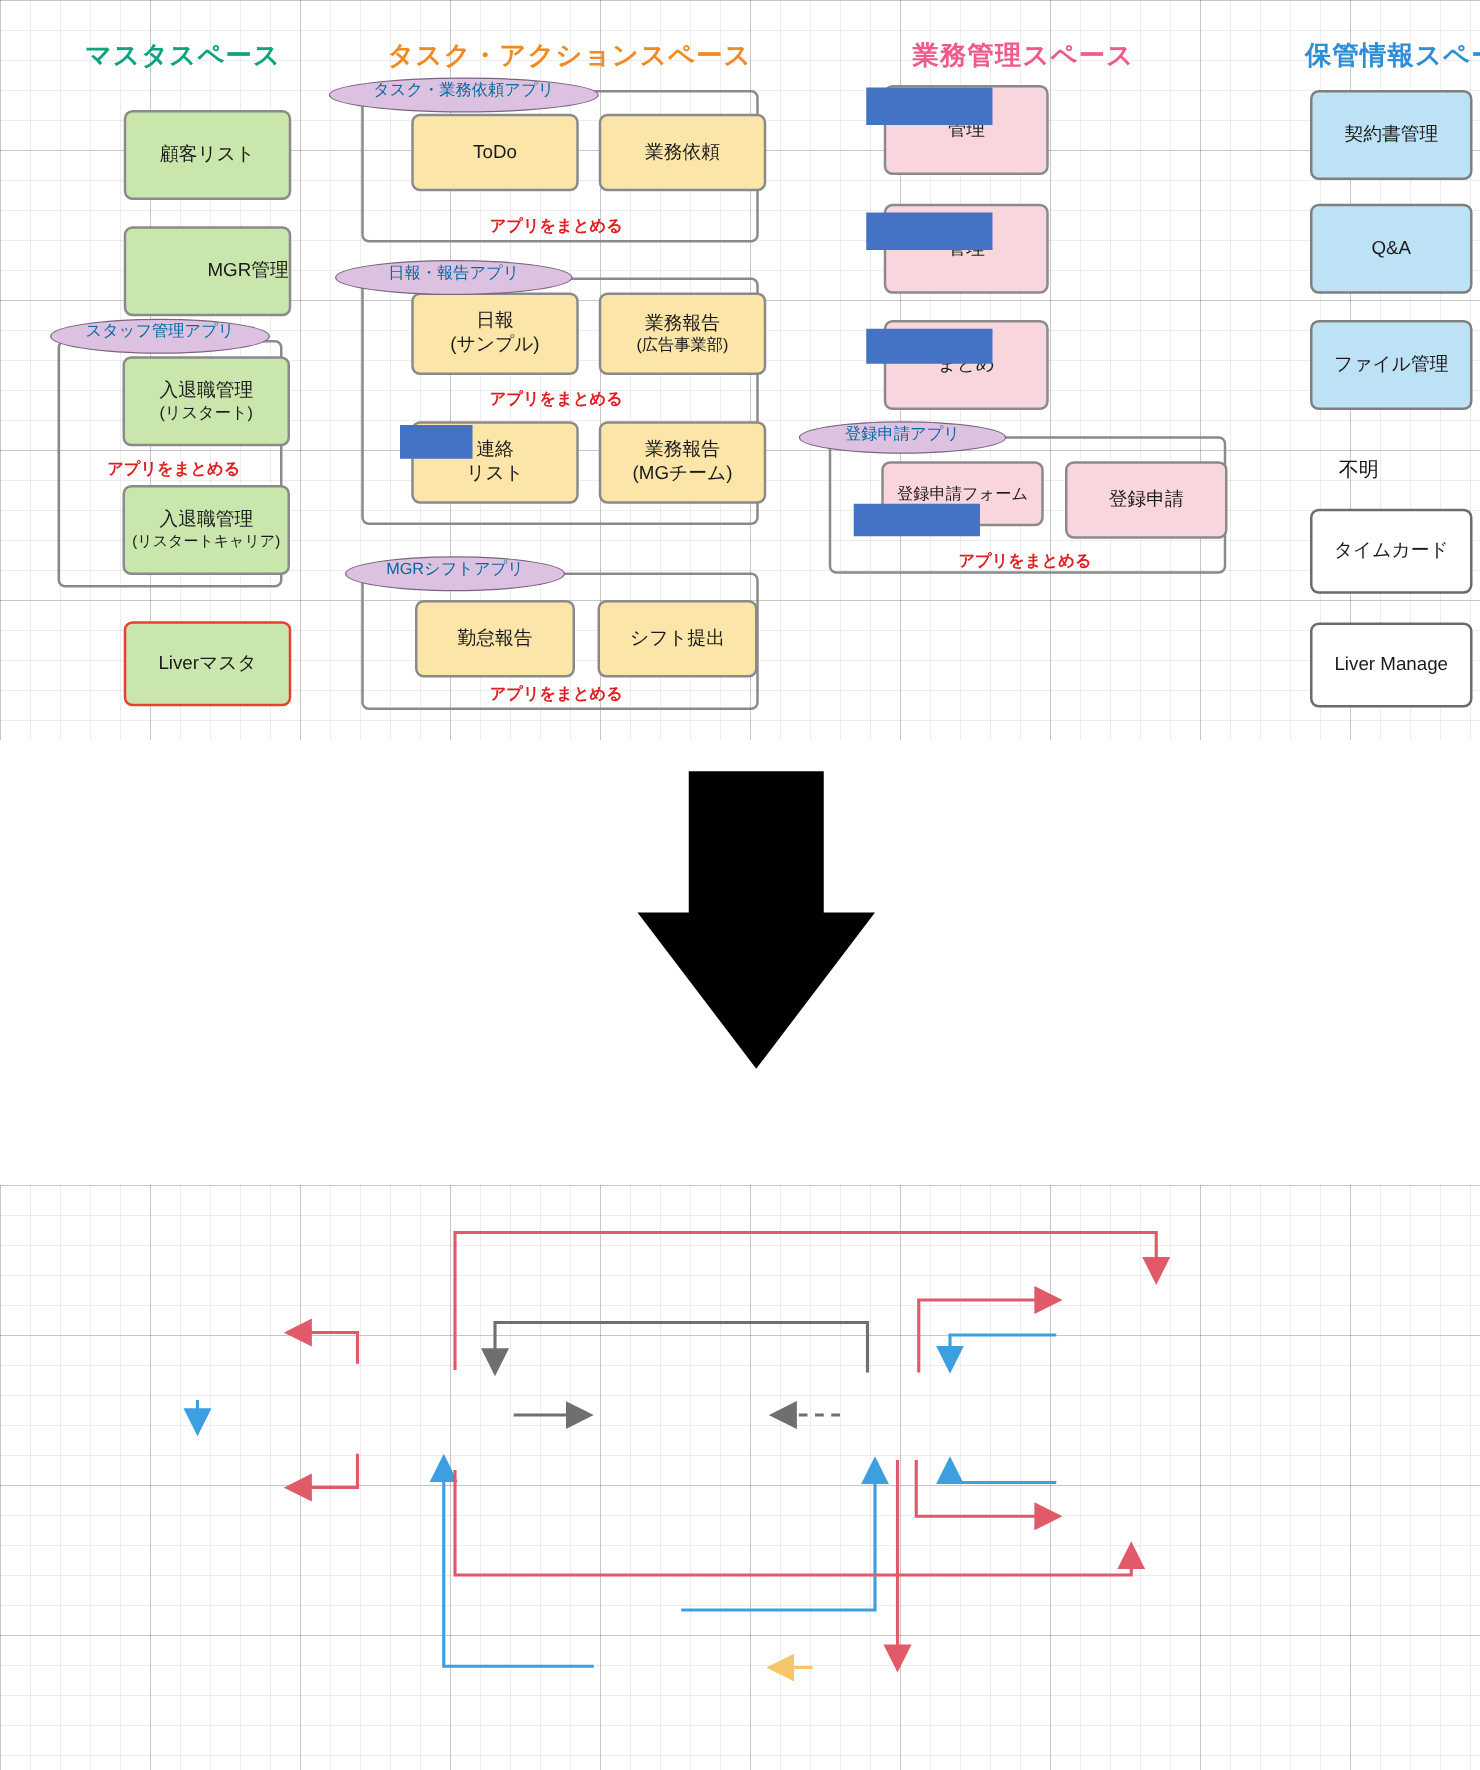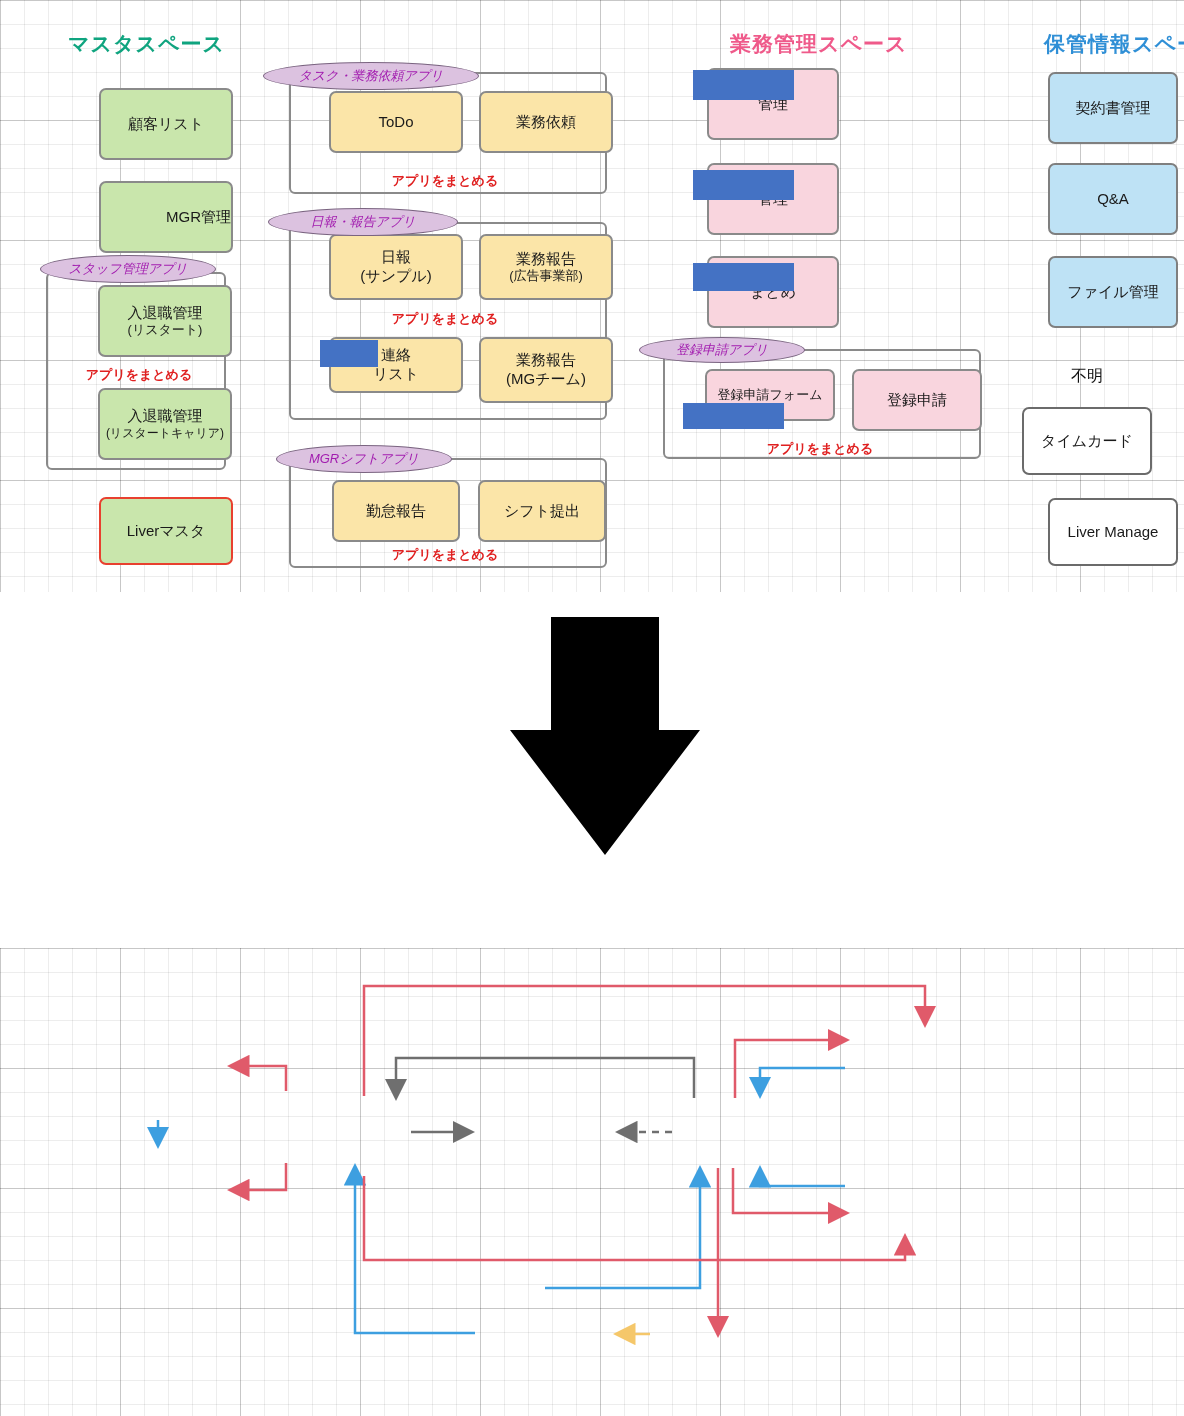--- a/index.html
+++ b/index.html
@@ -29,36 +29,37 @@
   .n-yellow{background:#fbe5a8;border:2px solid #8a8a8a;}
   .n-pink{background:#f9d5de;border:2px solid #8a8a8a;}
   .n-blue{background:#bee2f5;border:2px solid #7f7f7f;}
   .n-white{background:#ffffff;border:2px solid #6b6b6b;}
   .n-redborder{border:2px solid #e8402f;}
 
   .grouper{position:absolute;box-sizing:border-box;border:2px solid #8a8a8a;
     border-radius:6px;background:transparent;}
   .glabel{position:absolute;box-sizing:border-box;background:#dcc2e0;
     border:1.5px solid #7a6480;border-radius:50%;
-    display:flex;align-items:center;justify-content:center;
-    font-size:13px;color:#a21caf;white-space:nowrap;z-index:5;font-style:italic;}
+    display:flex;align-items:flex-start;justify-content:center;
+    font-size:13px;color:#0369a1;white-space:nowrap;z-index:5;}
   .mark-red{position:absolute;color:#e02020;font-weight:bold;font-size:13px;
     white-space:nowrap;text-align:center;}
   .redact{position:absolute;background:#4472c4;z-index:6;}
   .plain-label{position:absolute;font-size:16px;color:#111;text-align:center;white-space:nowrap;}
 
   svg.wires{position:absolute;left:0;top:0;width:1184px;height:468px;z-index:2;}
   #big-arrow{position:absolute;z-index:3;}
 </style>
 </head>
 <body>
 
 <div class="panel" id="panel-top">
 
   <div class="col-title" style="left:68px;top:30px;color:#0fa47f;">マスタスペース</div>
+  <div class="col-title" style="left:310px;top:30px;color:#ef8b20;">タスク・アクションスペース</div>
   <div class="col-title" style="left:730px;top:30px;color:#ef5a8a;">業務管理スペース</div>
   <div class="col-title" style="left:1044px;top:30px;color:#2f8fd6;">保管情報スペース</div>
 
   <div class="node n-green" style="left:73px;top:88px;width:134px;height:72px;">
     <span>顧客リスト</span>
   </div>
   <div class="node n-green" style="left:73px;top:181px;width:134px;height:72px;justify-content:flex-end;">
     <span>MGR管理</span>
   </div>
 
@@ -104,21 +105,21 @@
     <span>日報</span>
     <span>(サンプル)</span>
   </div>
   <div class="node n-yellow" style="left:453px;top:234px;width:134px;height:66px;flex-direction:column;">
     <span>業務報告</span>
     <span style="font-size:13px;">(広告事業部)</span>
   </div>
   <div class="mark-red" style="left:320px;top:310px;width:250px;">
     <span>アプリをまとめる</span>
   </div>
-  <div class="node n-yellow" style="left:303px;top:337px;width:134px;height:56px;flex-direction:column;">
+  <div class="node n-yellow" style="left:303px;top:337px;width:134px;height:66px;flex-direction:column;">
     <span>連絡</span>
     <span>リスト</span>
   </div>
   <div class="redact" style="left:320px;top:340px;width:58px;height:27px;"></div>
   <div class="node n-yellow" style="left:453px;top:337px;width:134px;height:66px;flex-direction:column;">
     <span>業務報告</span>
     <span>(MGチーム)</span>
   </div>
 
   <div class="grouper" style="left:289px;top:458px;width:318px;height:110px;"></div>
@@ -170,21 +171,21 @@
   </div>
   <div class="node n-blue" style="left:1022px;top:163px;width:130px;height:72px;">
     <span>Q&amp;A</span>
   </div>
   <div class="node n-blue" style="left:1022px;top:256px;width:130px;height:72px;">
     <span>ファイル管理</span>
   </div>
   <div class="plain-label" style="left:1022px;top:366px;width:130px;">
     <span>不明</span>
   </div>
-  <div class="node n-white" style="left:996px;top:407px;width:130px;height:68px;">
+  <div class="node n-white" style="left:1022px;top:407px;width:130px;height:68px;">
     <span>タイムカード</span>
   </div>
   <div class="node n-white" style="left:1022px;top:498px;width:130px;height:68px;">
     <span>Liver Manage</span>
   </div>
 </div>
 
 <svg id="big-arrow" style="left:505px;top:612px;" width="200" height="250" viewBox="0 0 200 250">
   <polygon points="46,5 154,5 154,118 195,118 100,243 5,118 46,118" fill="#000000"></polygon>
 </svg>

